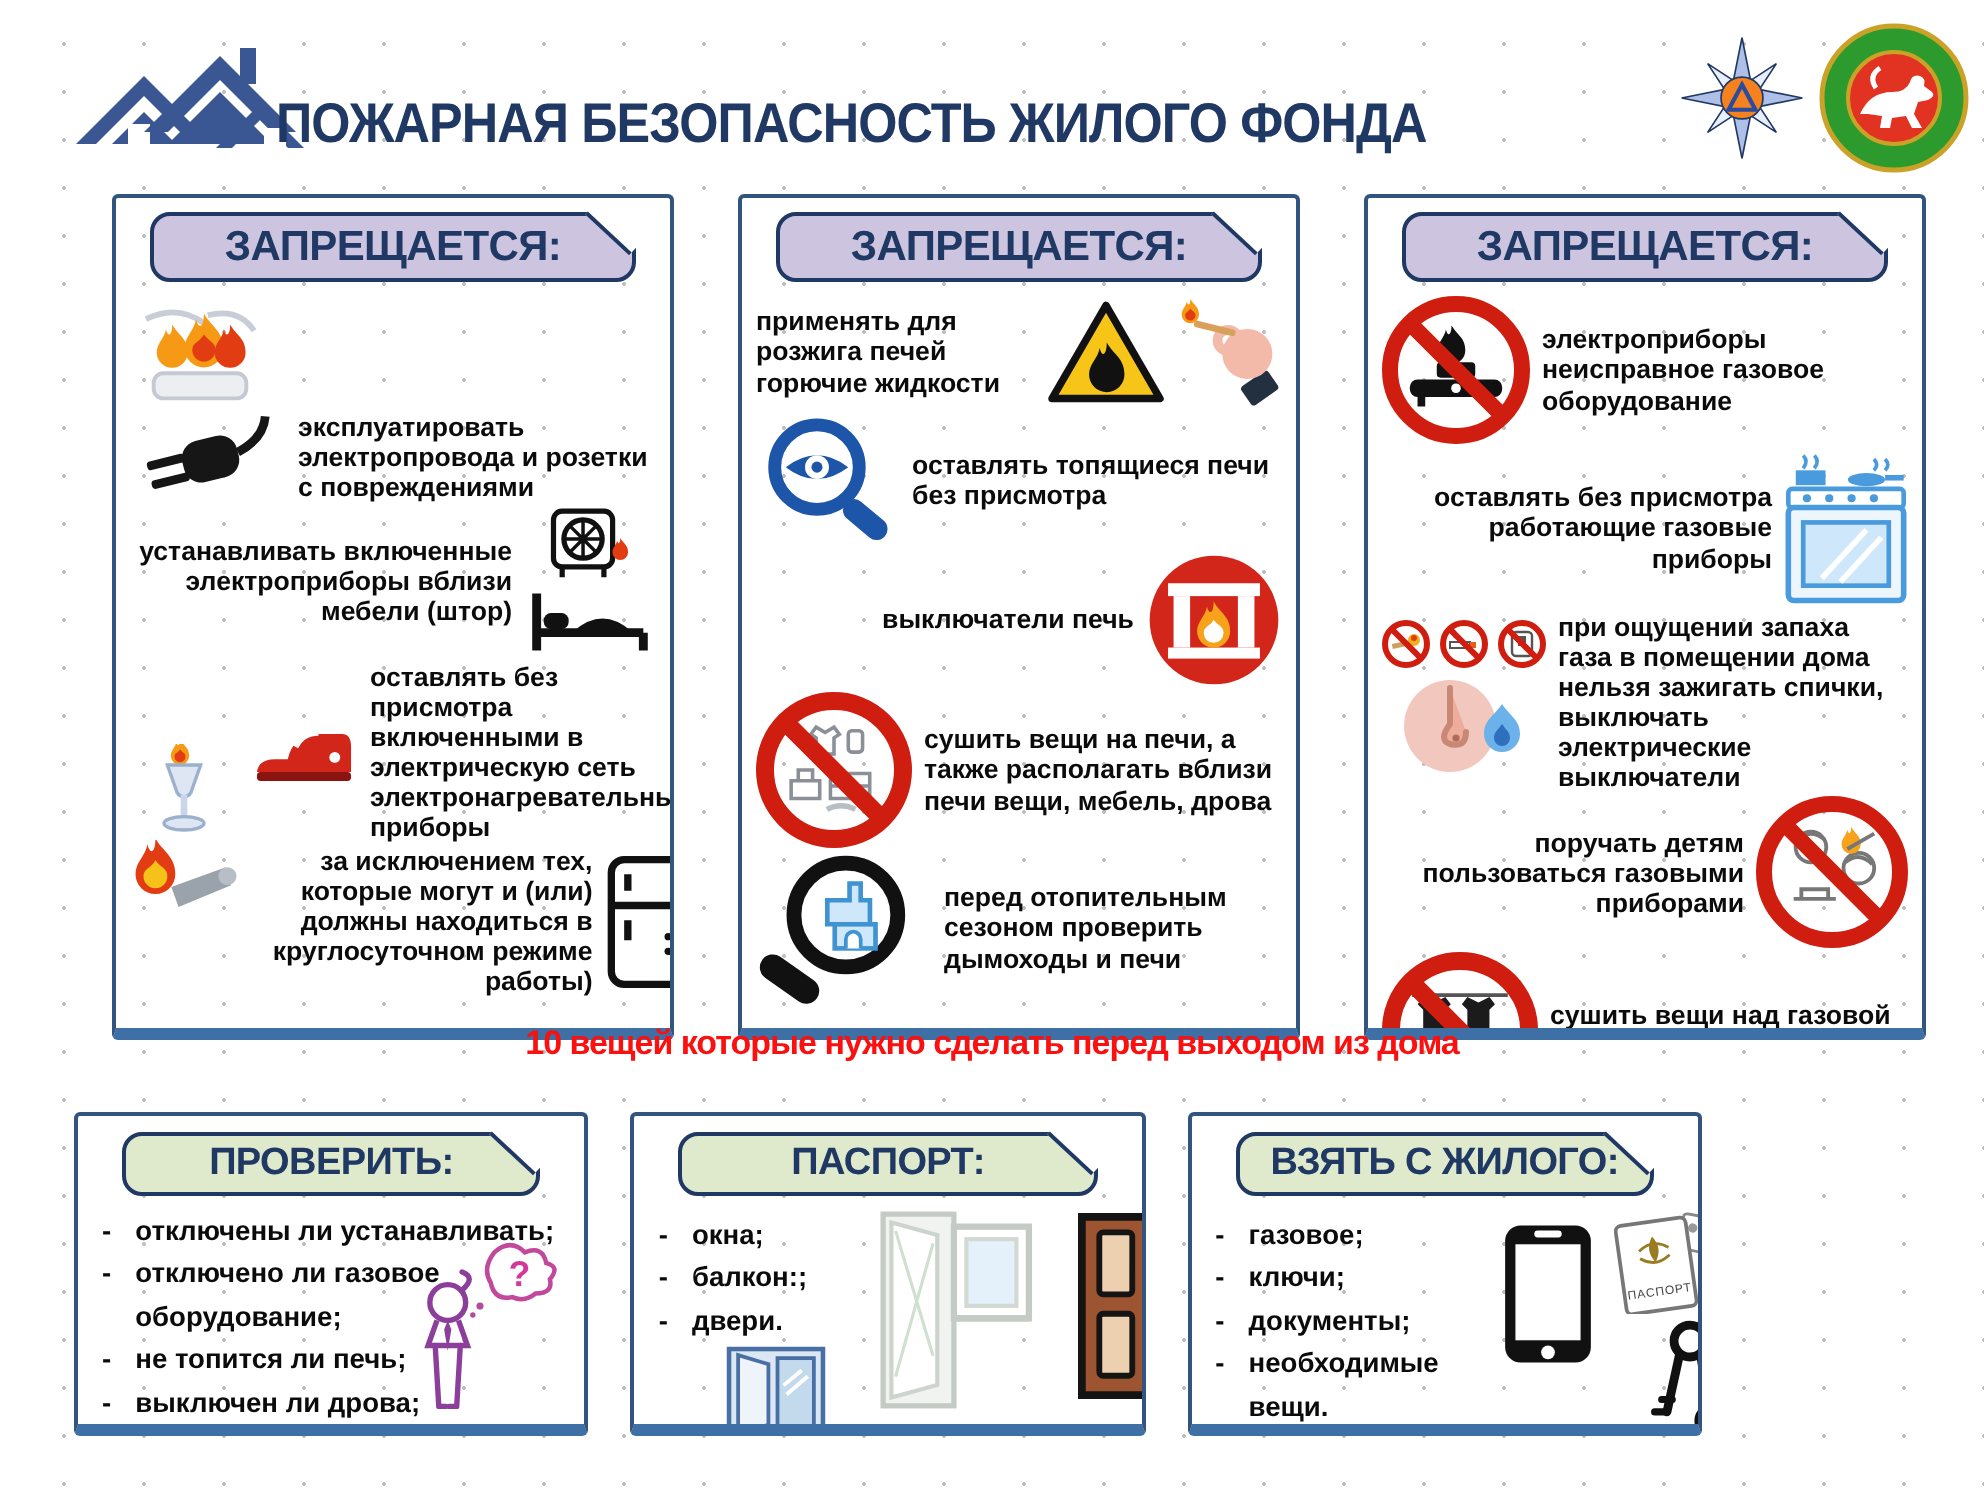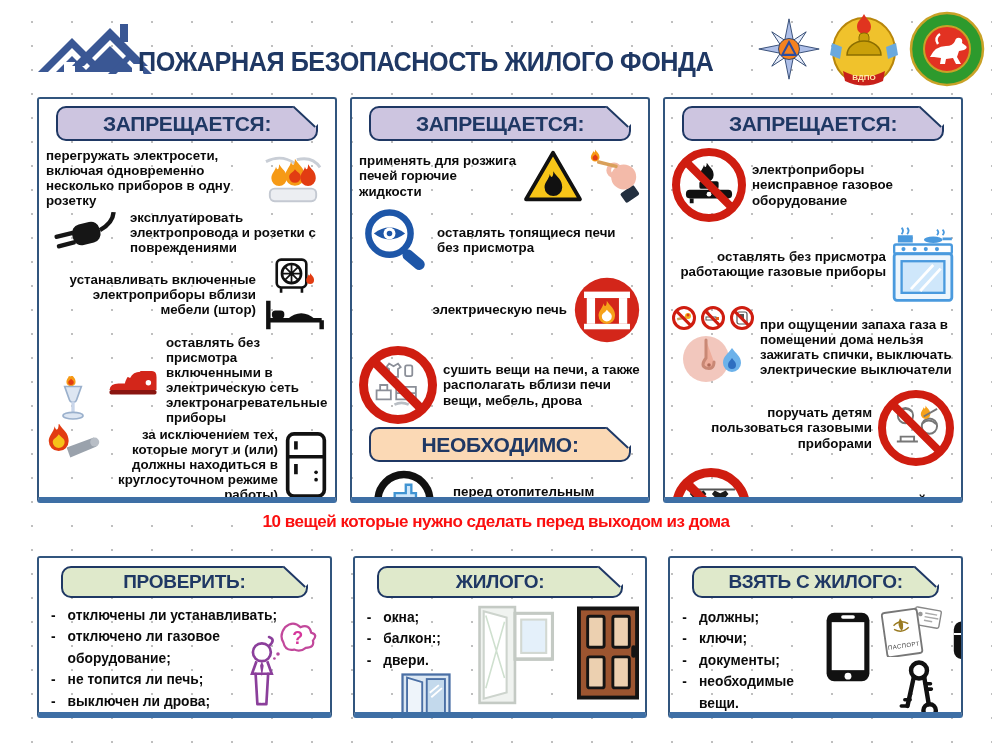--- a/index.html
+++ b/index.html
@@ -10,21 +10,21 @@
   
   .top{position:absolute;left:0;top:0;width:992px;height:94px;}
   .logo{position:absolute;left:36px;top:12px;}
   .main-title{position:absolute;left:138px;top:46px;width:630px;text-align:center;
     color:#1f3864;font-weight:bold;font-size:28px;letter-spacing:-0.5px;white-space:nowrap;
     transform:scaleX(.9);transform-origin:left center;}
   .emblems{position:absolute;right:6px;top:10px;display:flex;gap:6px;align-items:center;}
   
   .cols{position:absolute;left:37px;top:97px;width:926px;display:flex;gap:13px;}
   .box{flex:1;height:392px;border:2.5px solid #31557e;border-bottom:6px solid #3e6fa5;
-    border-radius:3px;padding:4px 7px 2px;position:relative;overflow:hidden;background:transparent;}
+    border-radius:3px;padding:4px 7px 19px;position:relative;overflow:hidden;background:transparent;margin-left:19px;}
   .bar{position:relative;margin:3px 10px 7px;height:31px;display:flex;align-items:center;
     justify-content:center;border:2.5px solid #1f3864;border-radius:10px 5px 10px 10px;
     color:#1f3864;font-weight:bold;font-size:21px;letter-spacing:-0.3px;}
   .bar .snip{position:absolute;top:-7px;right:-9px;width:30px;height:17px;background:#fff;
     border-bottom:2.5px solid #1f3864;transform:rotate(43deg);}
   .bar.lav{background:#cdc5e0;}
   .bar.pea{background:#fbd9b5;}
   .bar.grn{background:#dfe9cb;height:28px;font-size:19px;margin:4px 14px 7px;}
   .row{display:flex;align-items:center;gap:6px;margin:2px 0;}
   .t{font-weight:bold;font-size:13.3px;line-height:1.13;color:#0b0b0b;flex:1;}
@@ -32,21 +32,21 @@
   .ic{flex:0 0 auto;display:flex;align-items:center;justify-content:center;}
   .stack{display:flex;flex-direction:column;align-items:center;gap:2px;flex:0 0 auto;}
   
   .no{position:relative;display:inline-flex;align-items:center;justify-content:center;flex:0 0 auto;}
   .no::before{content:"";position:absolute;inset:0;border-radius:50%;border:var(--bw,6px) solid #cf1d10;}
   .no::after{content:"";position:absolute;left:5%;width:90%;top:calc(50% - var(--bw,6px)/2);
     height:var(--bw,6px);background:#cf1d10;transform:rotate(45deg);border-radius:3px;}
   
   .list-title{position:absolute;left:0;top:512px;width:992px;text-align:center;color:#fb0f0f;
     font-weight:bold;font-size:17px;letter-spacing:-0.5px;}
-  .brow{position:absolute;left:37px;top:556px;width:926px;display:flex;gap:21px;}
+  .brow{position:absolute;left:37px;top:556px;width:814px;display:flex;gap:21px;}
   .bbox{flex:1;height:148px;border:2.5px solid #31557e;border-bottom:6px solid #3e6fa5;
     border-radius:3px;padding:4px 8px 2px;position:relative;overflow:hidden;}
   ul.chk{list-style:none;margin:2px 0 0 4px;padding:0;}
   ul.chk li{display:flex;gap:12px;font-weight:bold;font-size:13.8px;color:#0b0b0b;line-height:1.55;}
   ul.chk li::before{content:"-";font-weight:bold;}
   .svgtext{font-family:"Liberation Sans",sans-serif;}
 </style>
 </head>
 <body>
 
@@ -77,52 +77,39 @@
           </g>
           <polygon points="37,1 43,31 37,37 31,31" fill="#aebfe8" stroke="#1f3864"></polygon>
           <polygon points="37,73 43,43 37,37 31,43" fill="#aebfe8" stroke="#1f3864"></polygon>
           <polygon points="1,37 31,31 37,37 31,43" fill="#aebfe8" stroke="#1f3864"></polygon>
           <polygon points="73,37 43,31 37,37 43,43" fill="#aebfe8" stroke="#1f3864"></polygon>
           <circle cx="37" cy="37" r="12.5" fill="#f5821f" stroke="#1f3864"></circle>
           <polygon points="37,29 45,44 29,44" fill="none" stroke="#2b4ba0" stroke-width="2.5"></polygon>
         </svg>
       </span>
       <span>
-        <svg width="76" height="78" viewBox="0 0 76 76">
-          <ellipse cx="38" cy="40" rx="31" ry="33" fill="#f0c22c" stroke="#b8860b" stroke-width="2"></ellipse>
-          <polygon points="6,32 16,36 14,48 4,44" fill="#6aa9dd"></polygon>
-          <polygon points="70,32 60,36 62,48 72,44" fill="#6aa9dd"></polygon>
-          <path d="M38 3c3 6 7 7 7 13a7 7 0 0 1-14 0c0-6 4-7 7-13z" fill="#e0341f"></path>
-          <rect x="33" y="22" width="10" height="11" rx="4" fill="#caa00a" stroke="#8a6d00"></rect>
-          <path d="M21 44a17 14 0 0 1 34 0z" fill="#caa00a" stroke="#8a6d00" stroke-width="1.5"></path>
-          <path d="M17 60q21 11 42 0l-2 10q-19 9-38 0z" fill="#c8201a"></path>
-          <text x="38" y="69" text-anchor="middle" font-size="8" font-weight="bold" fill="#ffe9a8" class="svgtext">ВДПО</text>
-        </svg>
-      </span>
-      <span>
         <svg width="78" height="78" viewBox="0 0 78 78">
           <circle cx="39" cy="39" r="36" fill="#2d9a2d" stroke="#c9a227" stroke-width="2.5"></circle>
           <circle cx="39" cy="39" r="23" fill="#e23222" stroke="#c9a227" stroke-width="2"></circle>
           <path d="M22 47q5-11 16-11q7 0 9-5q1-4 5-3q3 1 2 5l4 3q2 2-2 4l-5 1-2 6 4 7h-5l-3-6-7 1-1 5h-5l1-6-7-1z" fill="#fff"></path>
           <path d="M30 34q-4-6 2-10" stroke="#fff" stroke-width="2.5" fill="none"></path>
         </svg>
       </span>
     </div>
   </div>
 
   <div class="cols">
 
     <div class="box">
       <div class="bar lav">
           <span>ЗАПРЕЩАЕТСЯ:</span>
           <i class="snip"></i>
         </div>
 
       <div class="row">
-        <div class="t tl" style="flex:1 1 68%">перегружать электросети,  включая одновременно несколько приборов в одну розетку</div>
         <span class="ic">
           <svg width="70" height="56" viewBox="0 0 72 58">
             <path d="M8 12q16-8 30 2M40 10q16-4 24 8" stroke="#c9ced6" stroke-width="3" fill="none"></path>
             <rect x="12" y="40" width="48" height="13" rx="5" fill="#eceef2" stroke="#c4c9d2" stroke-width="2"></rect>
             <g transform="translate(12 14) scale(.8)">
                 <path d="M12 1C16 8 22 10 22 19a10 10 0 0 1-20 0C2 13 7 10 8 4c1 5 4 5 4-3z" fill="#f69a16"></path>
               </g>
             <g transform="translate(26 8)">
                 <path d="M12 1C16 8 22 10 22 19a10 10 0 0 1-20 0C2 13 7 10 8 4c1 5 4 5 4-3z" fill="#f69a16"></path>
                 <path d="M12 12c3 4 6 4 6 8a6 6 0 0 1-12 0c0-4 4-4 6-8z" fill="#e23c12"></path>
@@ -254,21 +241,21 @@
             <rect x="47" y="47" width="28" height="12" rx="6" fill="#1d56a8" transform="rotate(40 52 52)"></rect>
             <path d="M15 30q17-13 34 0q-17 13-34 0z" fill="#1d56a8"></path>
             <circle cx="32" cy="30" r="6.5" fill="#fff"></circle>
               <circle cx="32" cy="30" r="3" fill="#1d56a8"></circle>
           </svg>
         </span>
         <div class="t tl">оставлять топящиеся печи без присмотра</div>
       </div>
 
       <div class="row">
-        <div class="t tr">электрическую печь</div>
+        <div class="t tr">выключатели печь</div>
         <span class="ic">
           <svg width="68" height="68" viewBox="0 0 74 74">
             <circle cx="37" cy="37" r="35" fill="#d3261a"></circle>
             <rect x="12" y="17" width="50" height="7" fill="#fff"></rect>
             <rect x="15" y="24" width="9" height="28" fill="#fff"></rect>
               <rect x="50" y="24" width="9" height="28" fill="#fff"></rect>
             <rect x="12" y="52" width="50" height="6" fill="#fff"></rect>
             <g transform="translate(26 26) scale(.9)">
                 <path d="M12 1C16 8 22 10 22 19a10 10 0 0 1-20 0C2 13 7 10 8 4c1 5 4 5 4-3z" fill="#f6a21a"></path>
                 <path d="M12 12c3 4 6 4 6 8a6 6 0 0 1-12 0c0-4 4-4 6-8z" fill="#fff"></path>
@@ -283,24 +270,20 @@
             <path d="M18 4l5 3 5-3 3 4-3 2v9H18v-9l-3-2z" fill="none" stroke="#8b8f98" stroke-width="2"></path>
             <rect x="36" y="6" width="8" height="12" rx="2" fill="none" stroke="#8b8f98" stroke-width="2"></rect>
             <path d="M4 34h16v10H4zM8 34v-6h8v6" fill="none" stroke="#8b8f98" stroke-width="2"></path>
             <path d="M26 30h22v14H26zM26 37h22M34 30v7M42 37v7" stroke="#8b8f98" stroke-width="2" fill="none"></path>
             <path d="M24 50q8-4 16 0" stroke="#b9bec4" stroke-width="3" fill="none"></path>
           </svg>
         </span>
         <div class="t tl">сушить вещи на печи, а также располагать вблизи печи вещи, мебель, дрова</div>
       </div>
 
-      <div class="bar pea">
-          <span>НЕОБХОДИМО:</span>
-          <i class="snip"></i>
-        </div>
 
       <div class="row">
         <span class="ic">
           <svg width="88" height="76" viewBox="0 0 94 82">
             <circle cx="48" cy="34" r="28" fill="#fff" stroke="#111" stroke-width="8"></circle>
             <rect x="2" y="56" width="36" height="14" rx="7" fill="#111" transform="rotate(35 10 62)"></rect>
             <path d="M38 26h12v-9h6v9h5v13H38z" fill="#cfe7fb" stroke="#3f93d2" stroke-width="2.5"></path>
             <rect x="42" y="39" width="22" height="13" fill="#cfe7fb" stroke="#3f93d2" stroke-width="2.5"></rect>
             <path d="M48 52v-5a4 4 0 0 1 8 0v5" fill="#fff" stroke="#3f93d2" stroke-width="2"></path>
           </svg>
@@ -448,21 +431,21 @@
           <path d="M38 29q8-7 0-10" stroke="#8b3f9b" stroke-width="3" fill="none" stroke-linecap="round"></path>
           <path d="M24 46l-5 14h22l-5-14" stroke="#8b3f9b" stroke-width="3" fill="none"></path>
           <path d="M30 46l-2 5 2 12 2-12z" fill="#8b3f9b"></path>
           <path d="M23 60l2 34M37 60l-2 34M25 94h4M31 94h4" stroke="#8b3f9b" stroke-width="3" fill="none" stroke-linecap="round"></path>
         </svg>
       </span>
     </div>
 
     <div class="bbox">
       <div class="bar grn">
-          <span>ЖИЛОГО:</span>
+          <span>ПАСПОРТ:</span>
           <i class="snip"></i>
         </div>
       <div style="display:flex;align-items:flex-start;gap:20px">
         <div>
           <ul class="chk">
             <li>окна;</li>
             <li>балкон:;</li>
             <li>двери.</li>
           </ul>
           <span style="display:block;margin:2px 0 0 34px">
@@ -498,21 +481,21 @@
       </div>
     </div>
 
     <div class="bbox">
       <div class="bar grn">
           <span>ВЗЯТЬ С ЖИЛОГО:</span>
           <i class="snip"></i>
         </div>
       <div style="display:flex;align-items:flex-start;gap:8px">
         <ul class="chk" style="flex:0 0 134px">
-          <li>должны;</li>
+          <li>газовое;</li>
           <li>ключи;</li>
           <li>документы;</li>
           <li>необходимые вещи.</li>
         </ul>
         <span style="margin-top:4px">
           <svg width="48" height="76" viewBox="0 0 56 86">
             <rect x="3" y="3" width="50" height="80" rx="9" fill="#111"></rect>
             <rect x="9" y="14" width="38" height="56" fill="#fff"></rect>
             <rect x="20" y="6" width="16" height="4" rx="2" fill="#fff"></rect>
             <circle cx="28" cy="77" r="4" fill="#fff"></circle>

